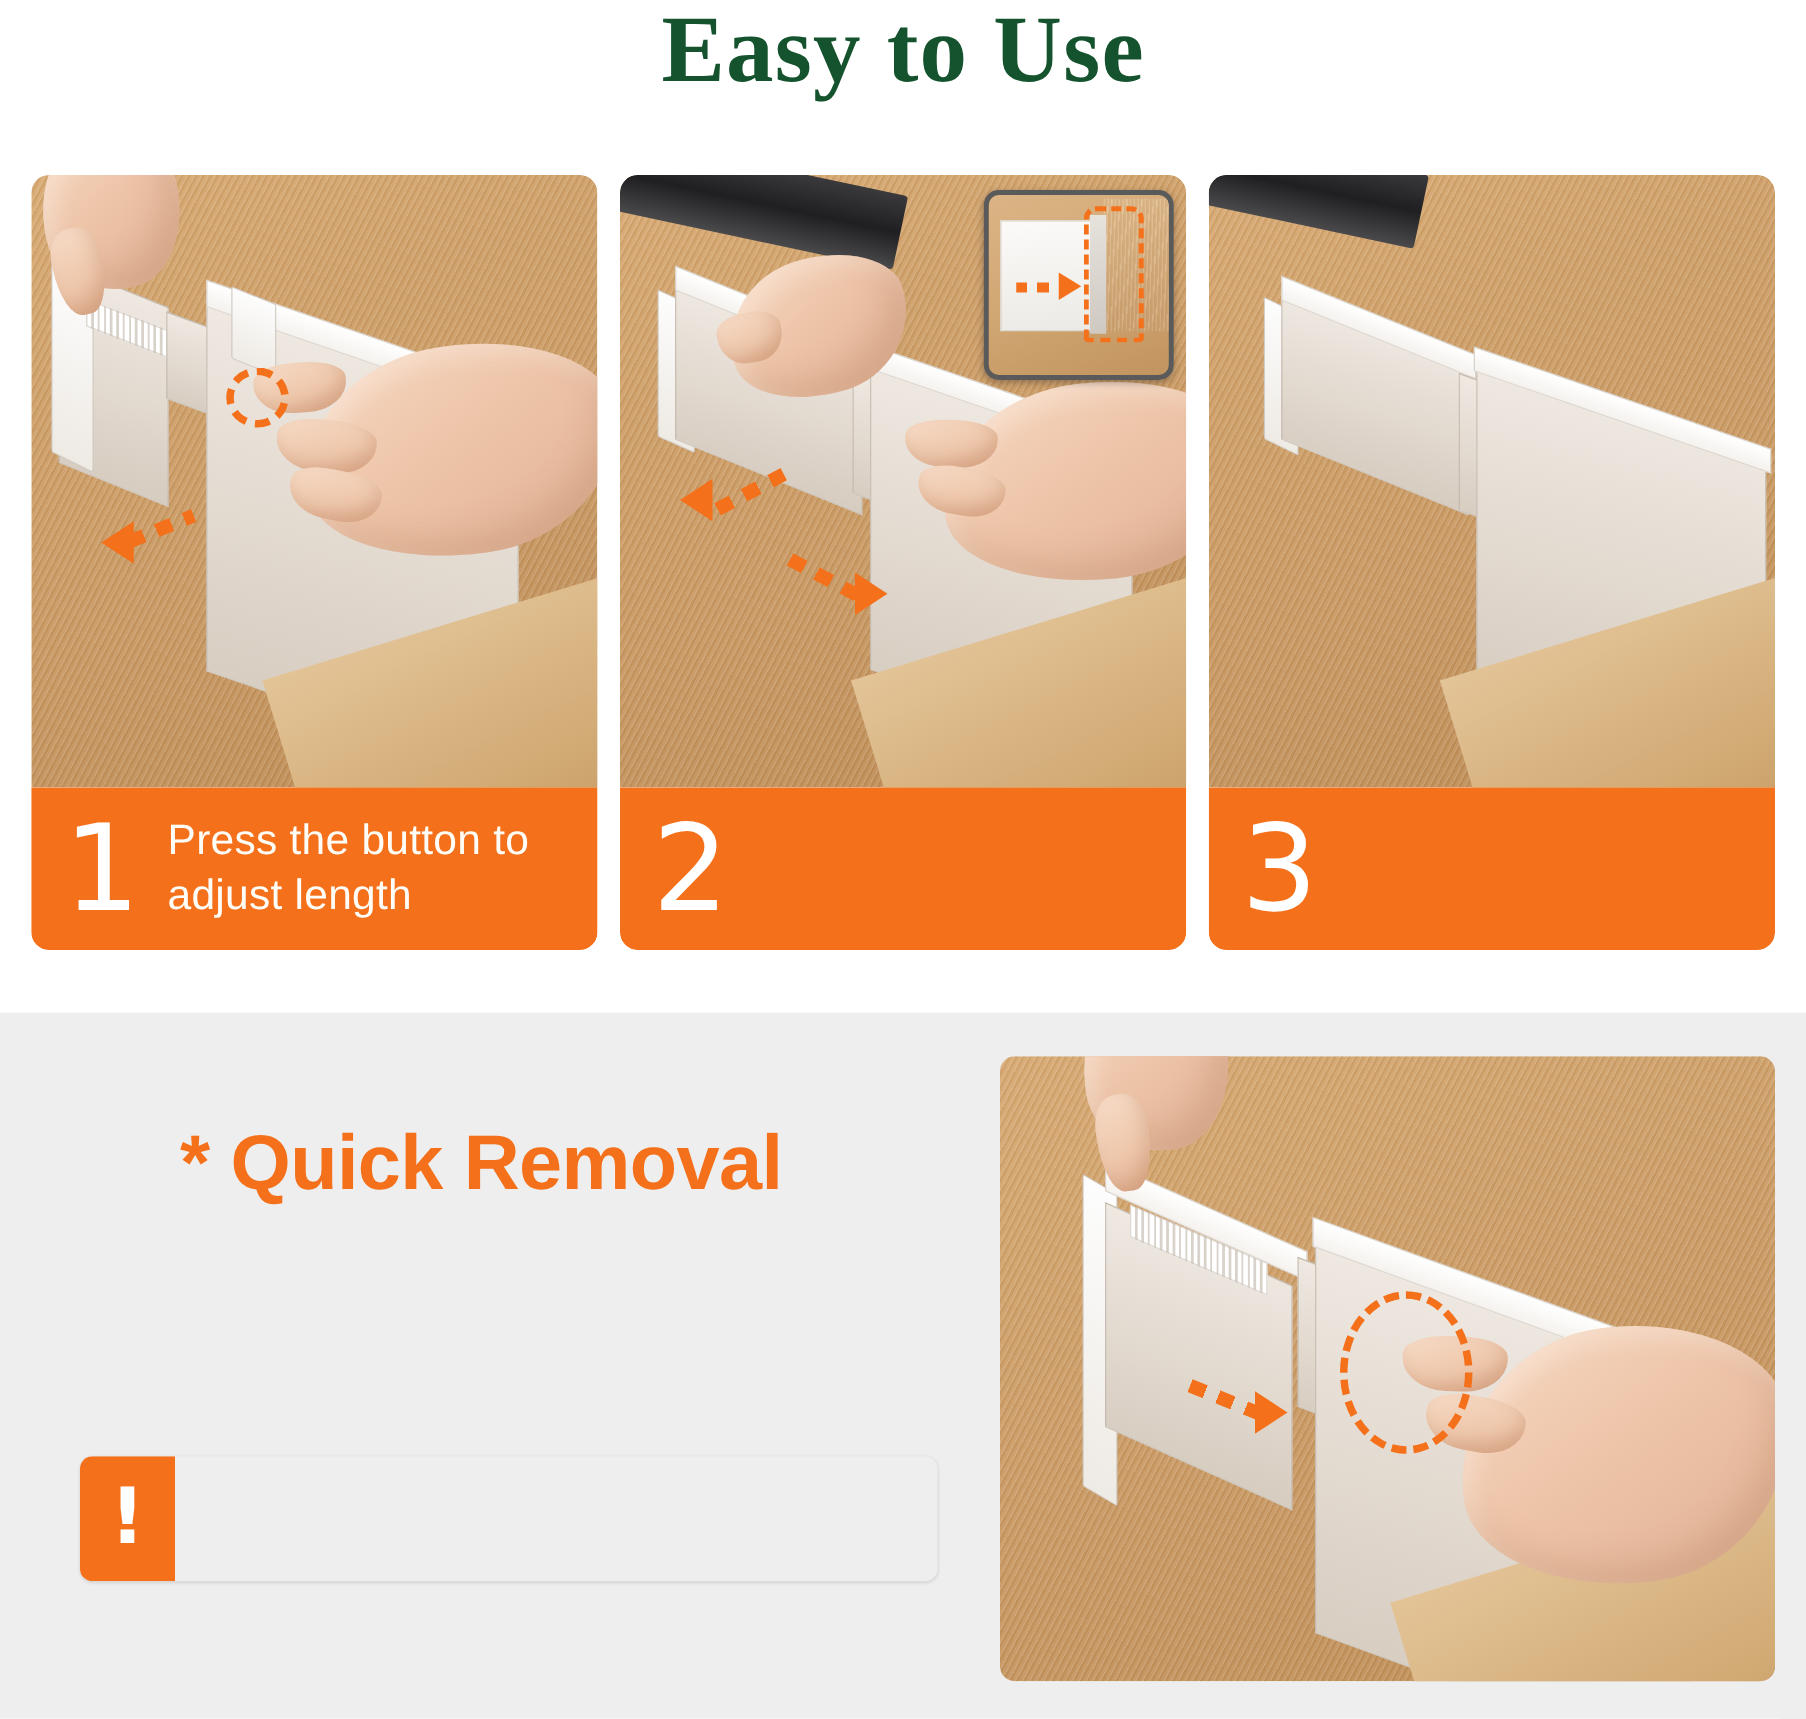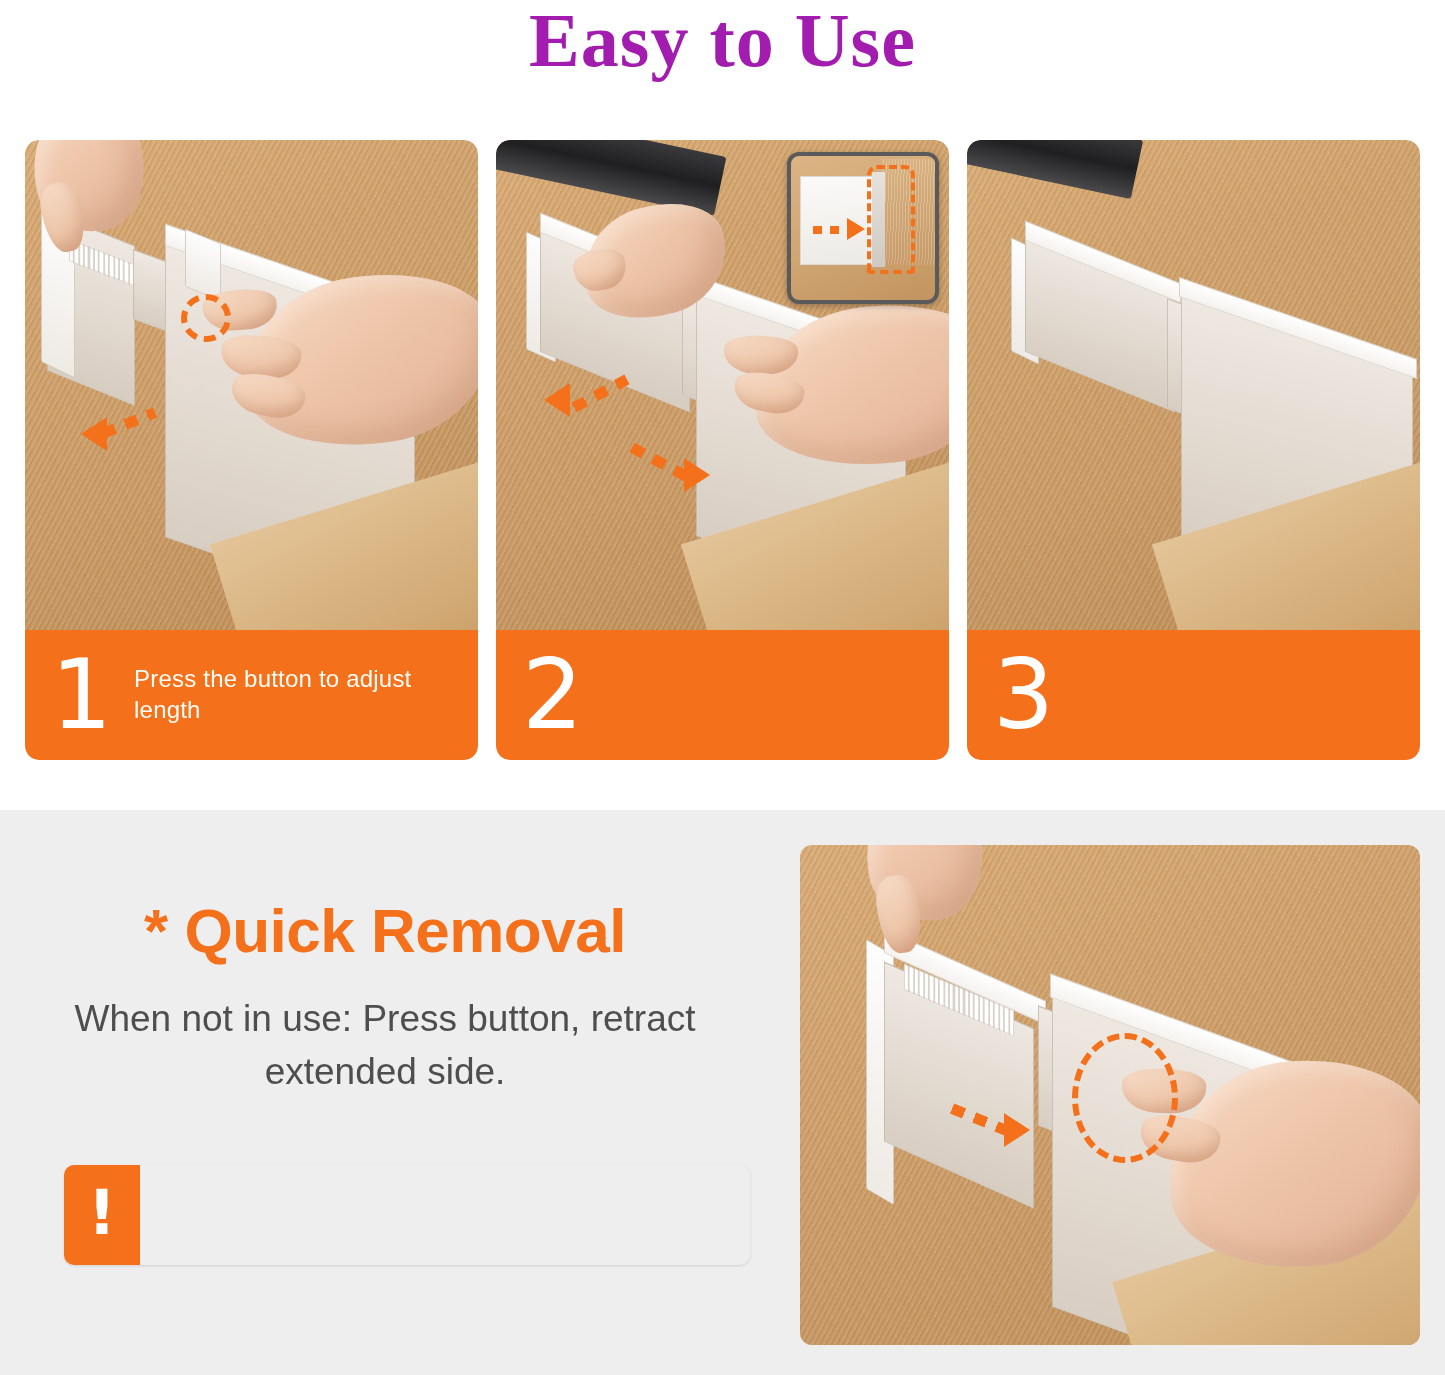--- a/index.html
+++ b/index.html
@@ -22,21 +22,21 @@
   }
 
   .main-title {
     position: absolute;
     left: 0; top: 2px;
     width: 1445px;
     text-align: center;
     font-family: "Liberation Serif", serif;
     font-size: 76px;
     font-weight: 700;
-    color: #a21caf;
+    color: #14532d;
     letter-spacing: 1px;
     line-height: 1.0;
   }
 
   
   .steps-row {
     position: absolute;
     left: 25px; top: 140px;
     width: 1395px; height: 620px;
     display: flex;
@@ -203,21 +203,21 @@
     color: #ffffff;
     font-size: 96px;
     font-weight: 400;
     line-height: 0.88;
     margin-right: 22px;
     flex: none;
     font-family: "DejaVu Sans", sans-serif;
   }
   .step-text {
     color: #fffdf8;
-    font-size: 24px;
+    font-size: 34px;
     font-weight: 400;
     line-height: 1.28;
     letter-spacing: 0.2px;
   }
   .step-card.step3 .caption { align-items: center; }
   .step-card.step3 .step-text { font-size: 33px; }
 
   
   .bottom-section {
     position: absolute;
@@ -402,21 +402,20 @@
       </div>
     </div>
 
   </div>
 </div>
 
 <div class="bottom-section"></div>
 
 <div class="removal-block" style="top:898px;">
   <div class="removal-title">* Quick Removal</div>
-  <div class="removal-desc">When not in use: Press button, retract extended side.</div>
 </div>
 
 <div class="note-bar">
   <div class="note-icon">!</div>
 </div>
 
 <div class="removal-photo">
 
   <div class="div-endcap" style="left:66px; top:102px; width:28px; height:250px; transform:skewY(30deg);"></div>
   <div class="div-face" style="left:84px; top:150px; width:150px; height:180px; transform:skewY(24deg);"></div>

